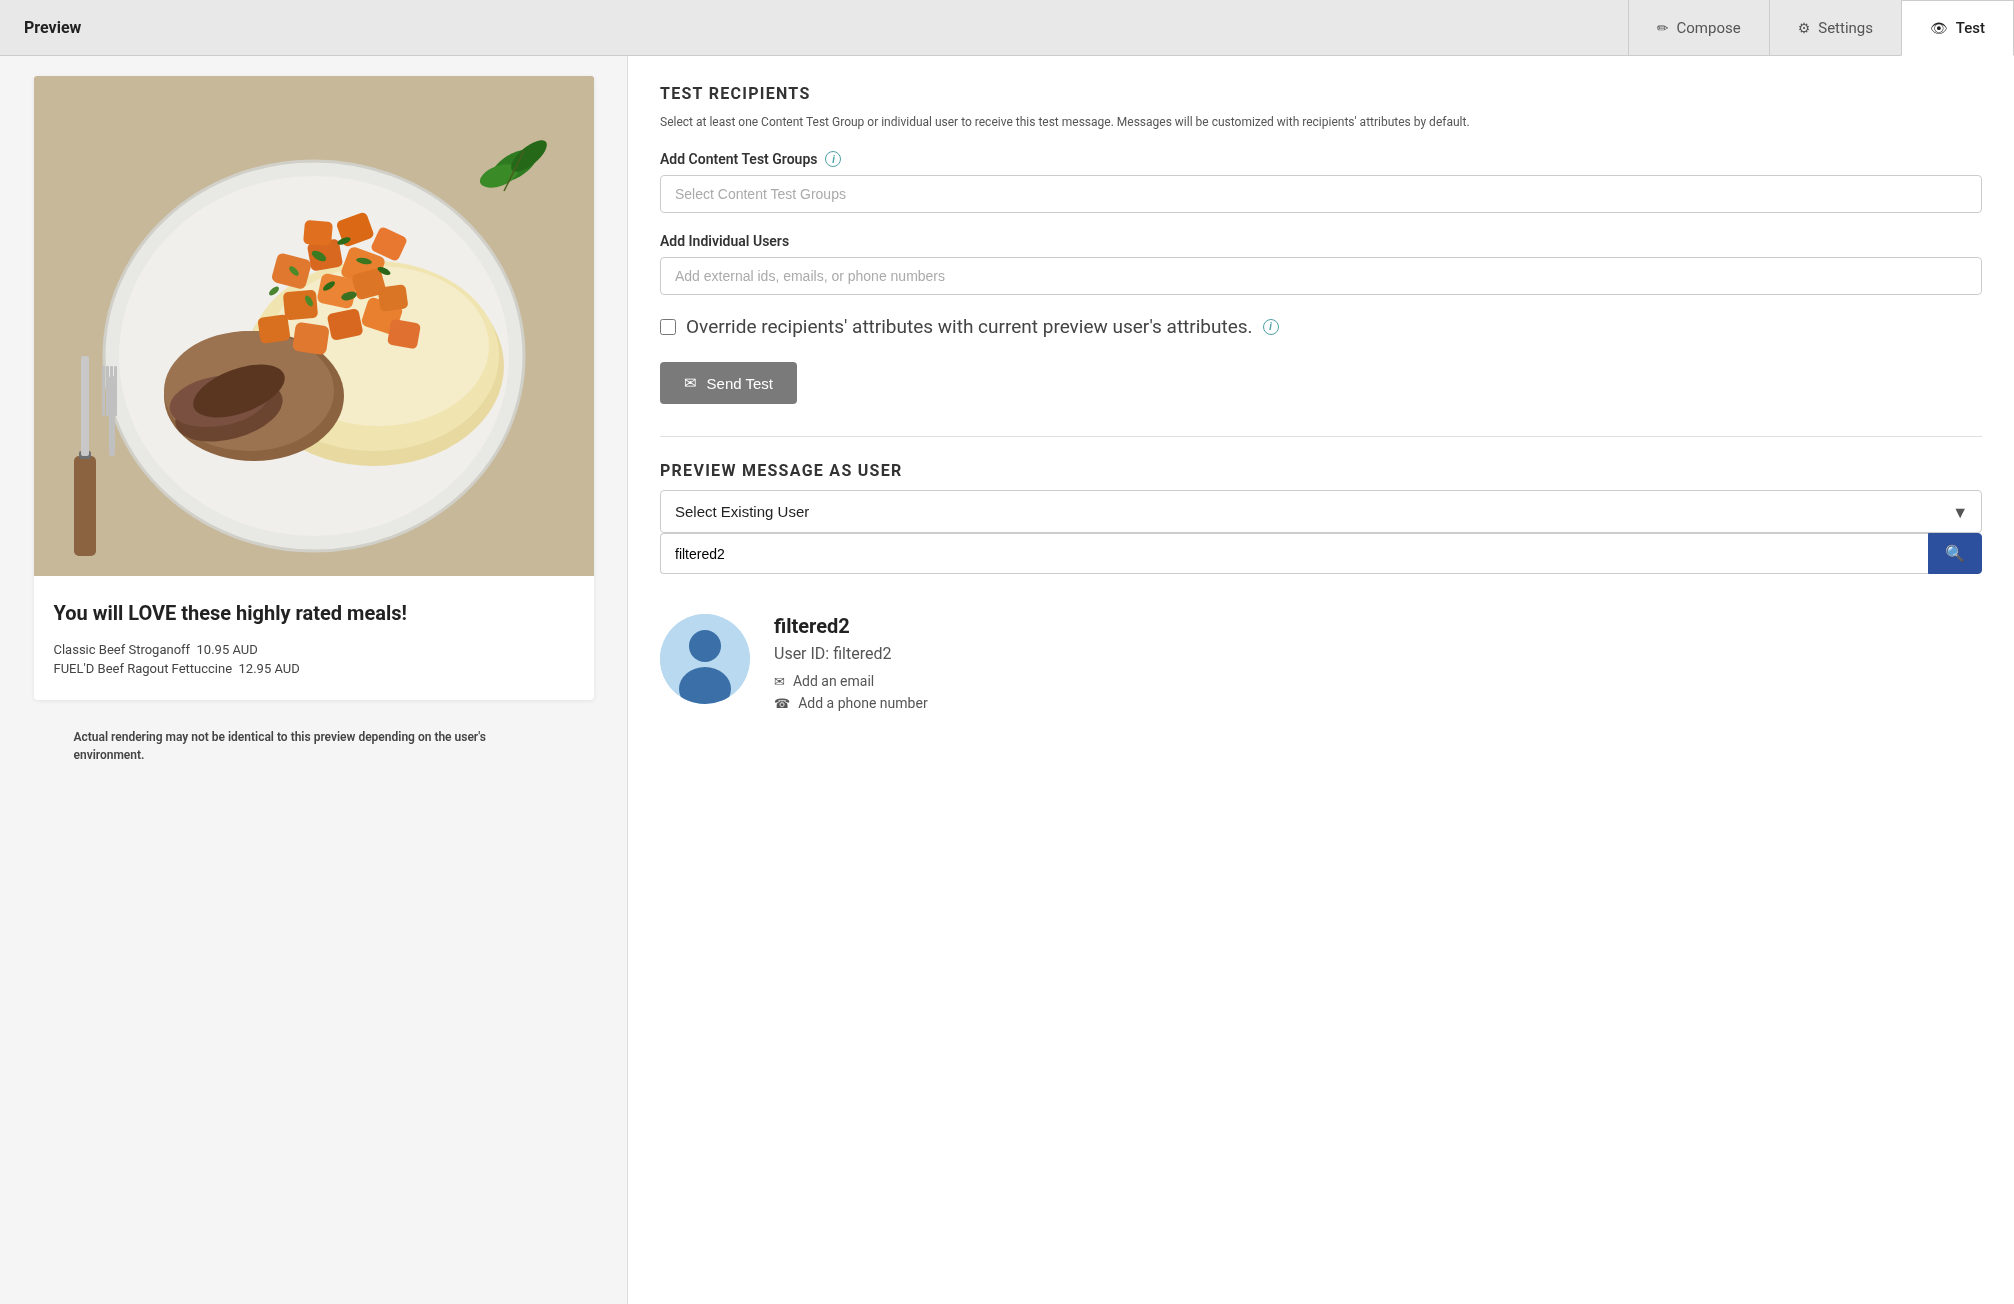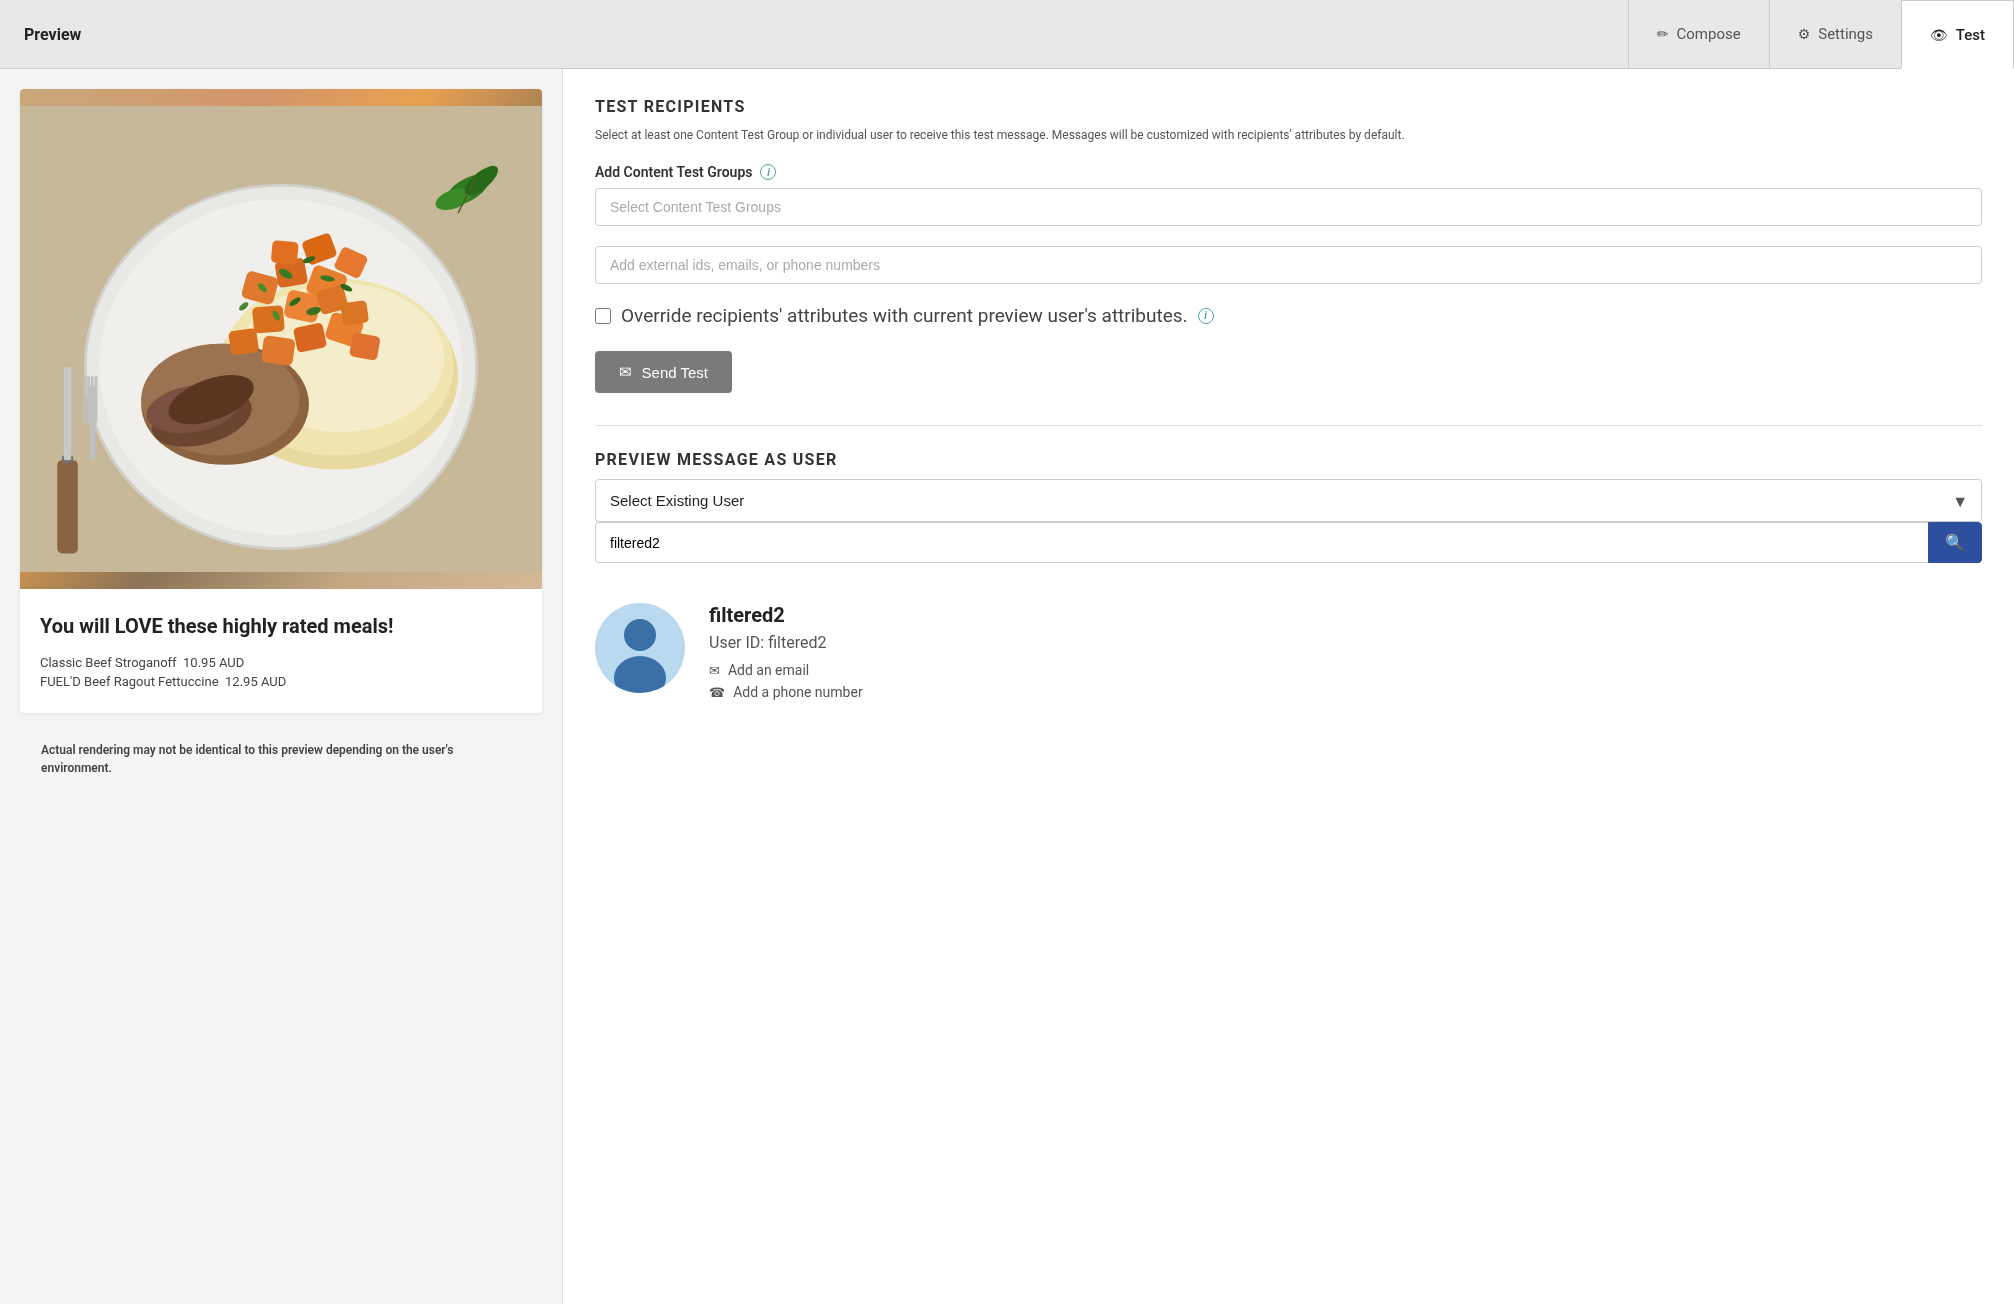--- a/index.html
+++ b/index.html
@@ -9,21 +9,21 @@
       font-size: 14px;
       color: #333;
     }
 
     
     .top-nav {
       display: flex;
       align-items: stretch;
       background: #e8e8e8;
       border-bottom: 1px solid #ccc;
-      height: 69px;
+      height: 56px;
     }
     .top-nav .preview-label {
       display: flex;
       align-items: center;
       padding: 0 24px;
       font-weight: 700;
       font-size: 16px;
       color: #222;
       flex: 1;
     }
@@ -56,21 +56,21 @@
     }
 
     
     .main-layout {
       display: flex;
       height: calc(100vh - 56px);
     }
 
     
     .left-panel {
-      width: 563px;
+      width: 628px;
       background: #f5f5f5;
       display: flex;
       flex-direction: column;
       align-items: center;
       padding: 20px;
       overflow-y: auto;
       border-right: 1px solid #ddd;
     }
 
     .email-preview-card {
@@ -441,20 +441,23 @@
     <div>
       <div class="section-title">TEST RECIPIENTS</div>
       <p class="section-description">Select at least one Content Test Group or individual user to receive this test message. Messages will be customized with recipients' attributes by default.</p>
 
       <div class="field-label">
         <span>Add Content Test Groups</span>
         <span class="help-icon">i</span>
       </div>
       <input class="input-field" type="text" placeholder="Select Content Test Groups" style="">
 
+      <div class="field-label">
+        <span>Add Individual Users</span>
+      </div>
       <input class="input-field" type="text" placeholder="Add external ids, emails, or phone numbers" style="">
 
       <div class="checkbox-row">
         <input type="checkbox" id="override-cb" style="">
         <label class="checkbox-label" for="override-cb">Override recipients' attributes with current preview user's attributes.</label>
         <span class="help-icon">i</span>
       </div>
 
       <button class="send-test-btn">
         <span>✉</span>

